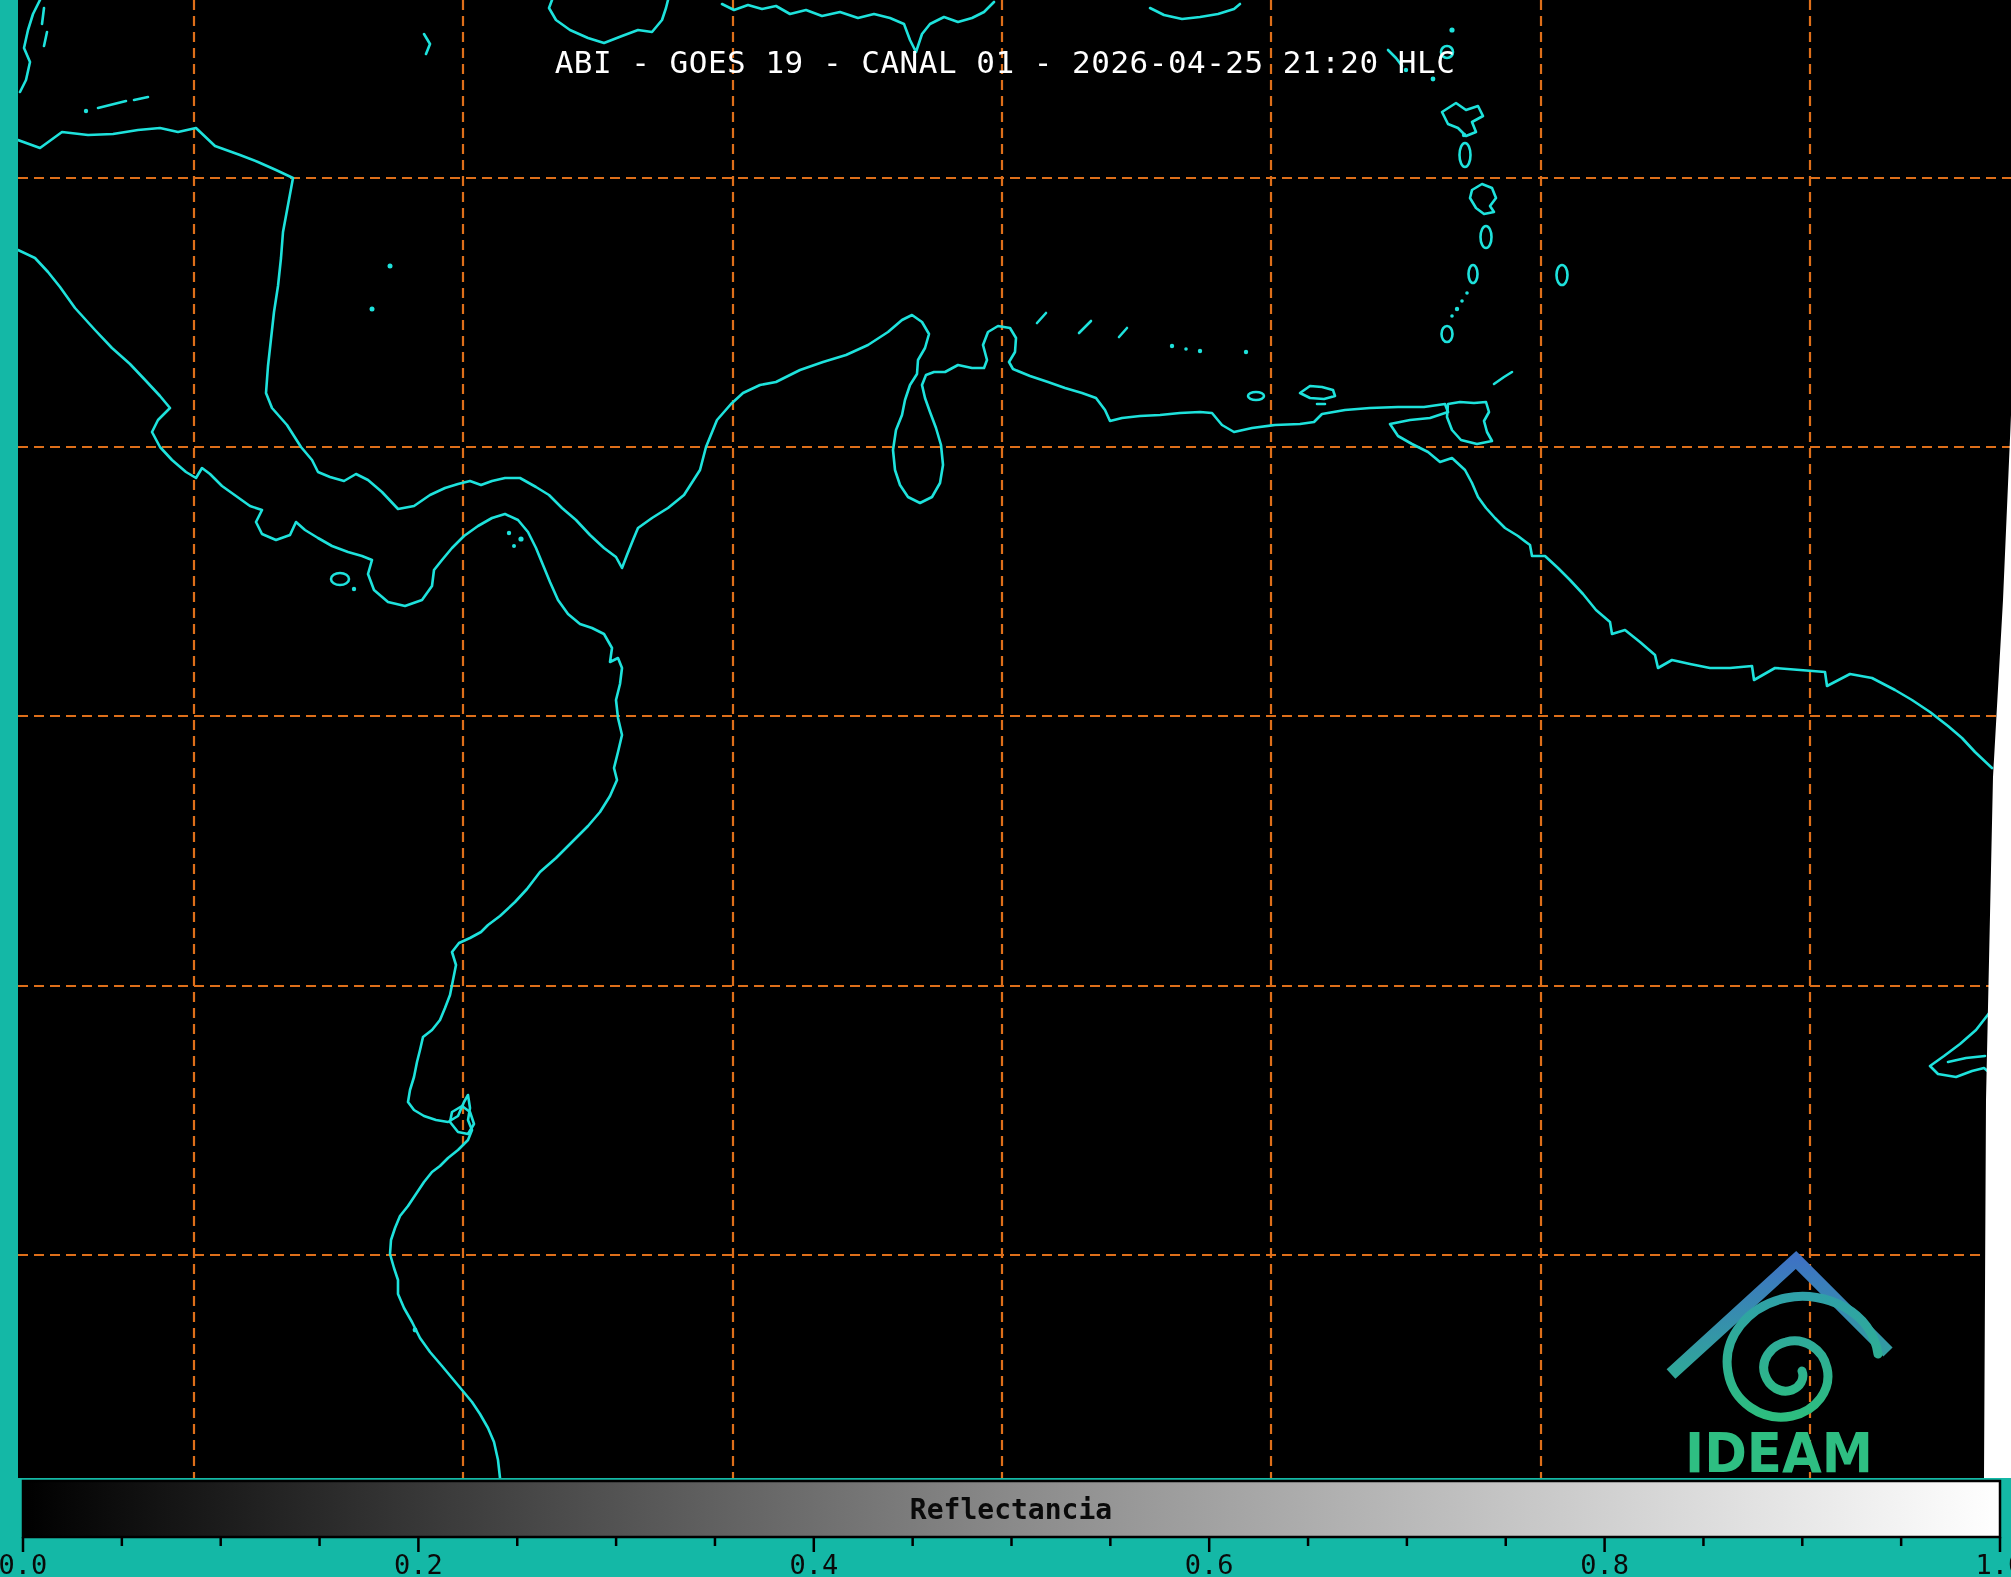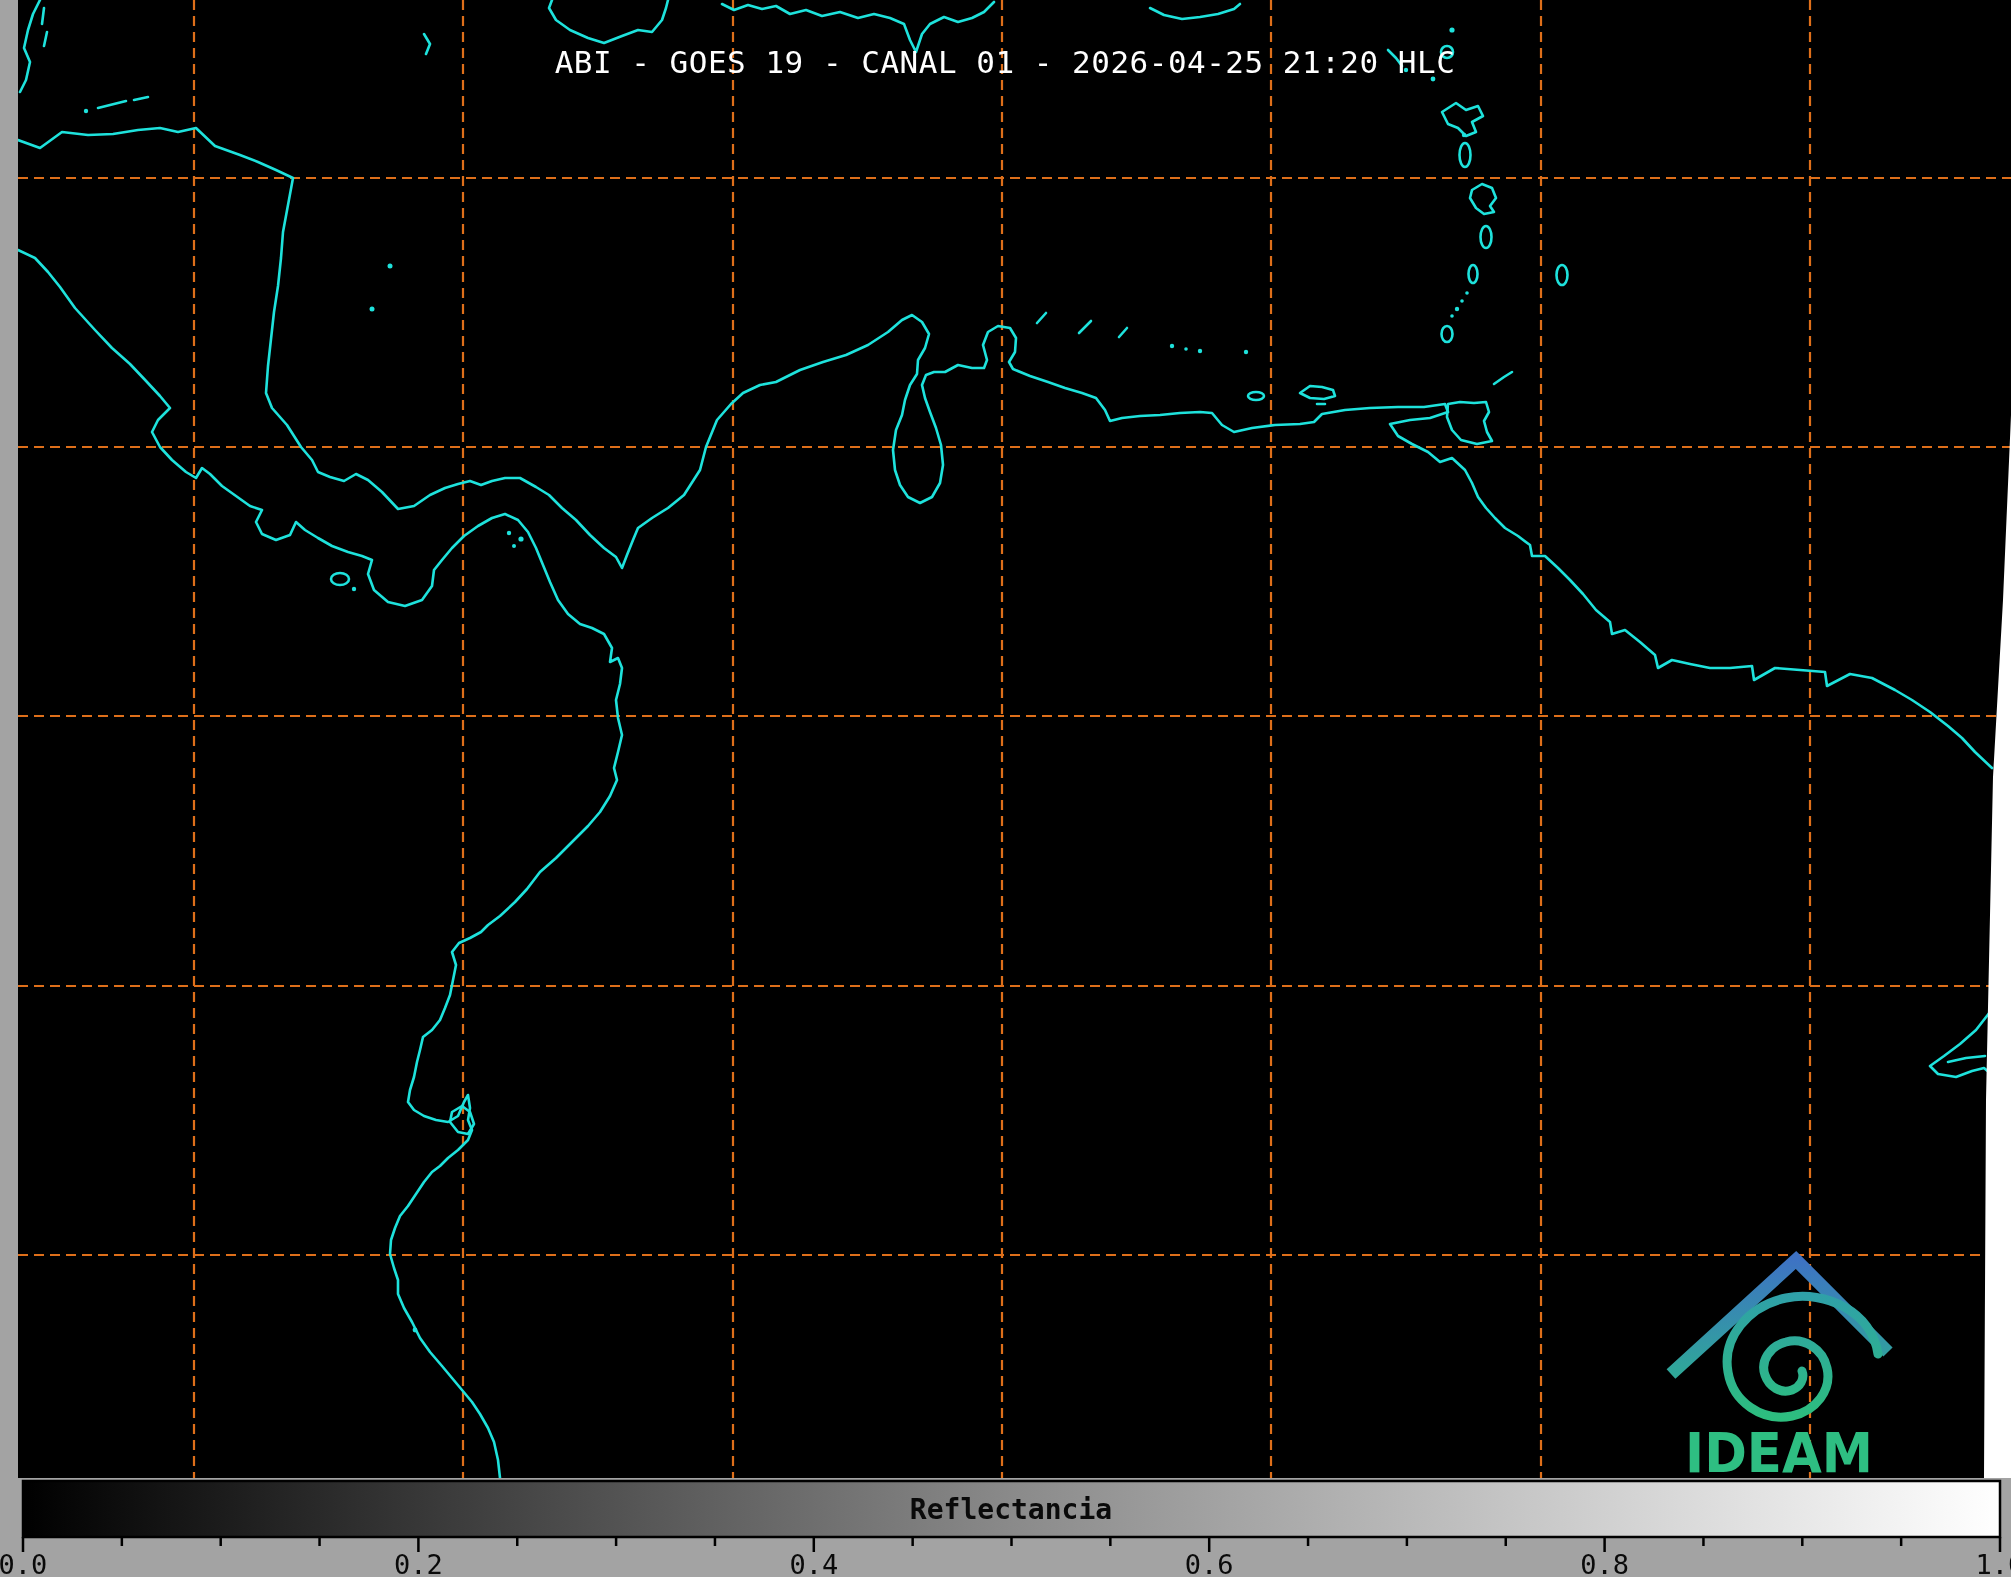--- a/index.html
+++ b/index.html
@@ -1,16 +1,16 @@
 <!DOCTYPE html>
 <html><head>
 <meta charset="utf-8">
 <style>
   html,body{margin:0;padding:0;background:#ffffff;}
-  #figure{position:relative;width:2011px;height:1577px;background:#a3a3a3;overflow:hidden;
+  #figure{position:relative;width:2011px;height:1577px;background:#14b8a6;overflow:hidden;
           font-family:"DejaVu Sans Mono", monospace;}
   svg{display:block;}
   text{font-family:"DejaVu Sans Mono", monospace;}
   .logo-text{font-family:"DejaVu Sans", "Liberation Sans", sans-serif;font-weight:bold;}
 </style>
 </head>
 <body>
 
 <div id="figure">
 <svg id="scene" width="2011" height="1577" viewBox="0 0 2011 1577">

